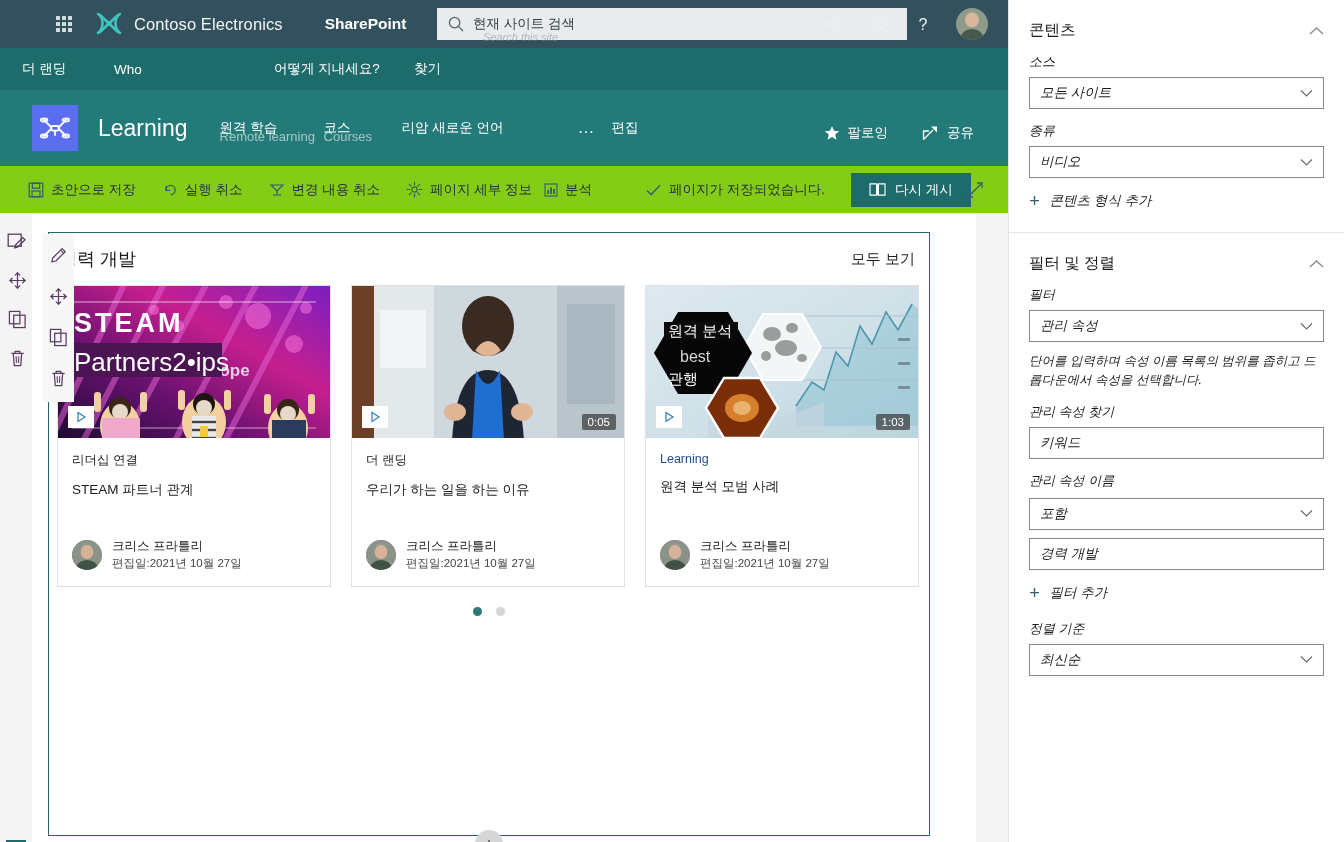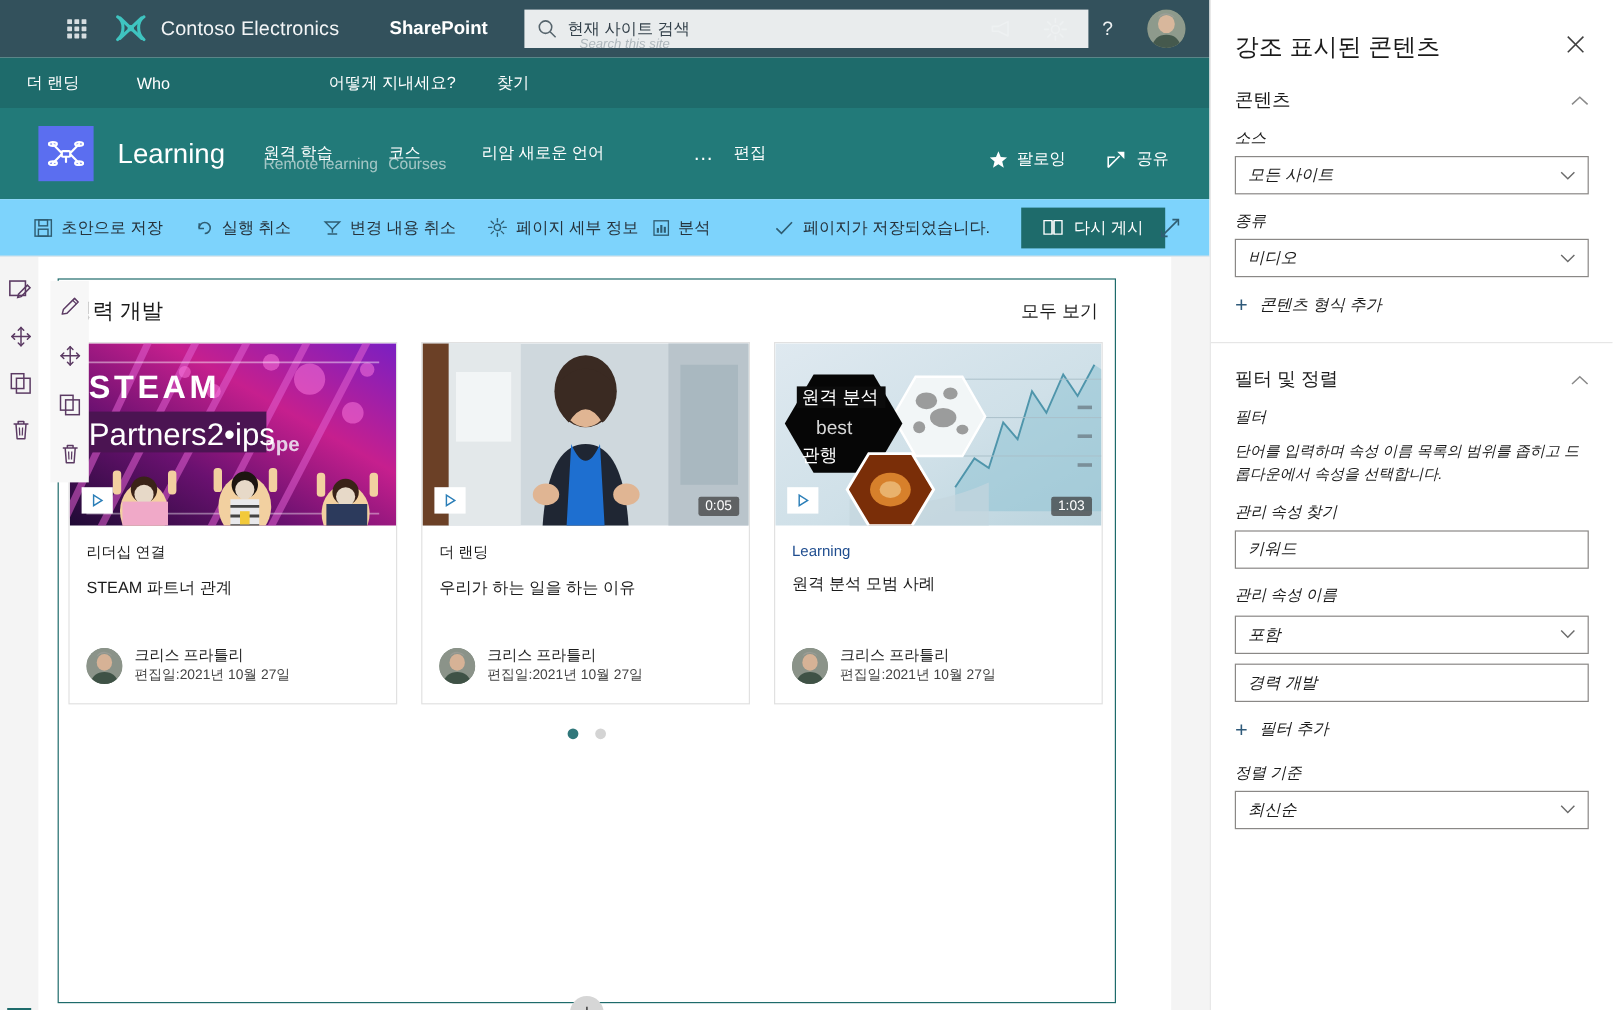--- a/index.html
+++ b/index.html
@@ -58,21 +58,21 @@
   }
   .ni-a { width:104px; } .ni-b { width:78px; } .ni-c { width:160px; }
   .navdots { color:#ffffff; font-size:17px; width:50px; text-align:center; cursor:pointer; letter-spacing:1px; }
   .navedit { color:#ffffff; font-size:13.5px; cursor:pointer; white-space:nowrap; }
   .site-actions { position:absolute; right:34px; display:flex; align-items:center; gap:34px; }
   .site-actions .act { display:flex; align-items:center; gap:8px; color:#ffffff; font-size:13.5px; cursor:pointer; white-space:nowrap;margin-top:10px; }
 
   
   .cmdbar {
     position:absolute; left:0; top:166px; width:1008px; height:48px;
-    background:#7dd3fc; border-bottom:1px solid #e6e6e6;
+    background:#84cc16; border-bottom:1px solid #e6e6e6;
     display:flex; align-items:center; padding-left:28px;
   }
   .cmd { display:flex; align-items:center; gap:7px; color:#26333c; font-size:13.5px; cursor:pointer; white-space:nowrap; margin-right:26px; }
   .cmd svg { flex:none; }
   .cmd-status { display:flex; align-items:center; gap:8px; color:#26333c; font-size:13.5px; margin-left:28px; white-space:nowrap; }
   .republish {
     margin-left:26px; height:34px; background:#1e6b6b; color:#ffffff; font-size:13.5px;
     display:flex; align-items:center; gap:9px; padding:0 18px; cursor:pointer; white-space:nowrap; border:none;
   }
   .expand-ico { position:absolute; right:24px; cursor:pointer; }
@@ -695,29 +695,20 @@
 
     <div class="addsec">
 
       <div class="btn">+</div>
     </div>
     <div class="plus-left">+</div>
 
   </div>
 
   <div class="pane">
-    <div class="pane-head">
-      <span class="pane-title">강조 표시된 콘텐츠</span>
-      <span class="pane-close">
-        <svg width="16" height="16" viewBox="0 0 16 16">
-          <line x1="1.5" y1="1.5" x2="14.5" y2="14.5" stroke="#3f3f3f" stroke-width="1.3"></line>
-          <line x1="14.5" y1="1.5" x2="1.5" y2="14.5" stroke="#3f3f3f" stroke-width="1.3"></line>
-        </svg>
-      </span>
-    </div>
 
     <div class="sect-head">
       <span class="sect-title">콘텐츠</span>
       <span>
         <svg width="15" height="10" viewBox="0 0 15 10">
             <path d="M1 8 L7.5 2 L14 8" fill="none" stroke="#8a8a8a" stroke-width="1.3"></path>
           </svg>
       </span>
     </div>
     <div class="sect-body">
@@ -752,20 +743,28 @@
     <div class="sect-head">
       <span class="sect-title">필터 및 정렬</span>
       <span>
         <svg width="15" height="10" viewBox="0 0 15 10">
             <path d="M1 8 L7.5 2 L14 8" fill="none" stroke="#8a8a8a" stroke-width="1.3"></path>
           </svg>
       </span>
     </div>
     <div class="sect-body">
       <div class="fld-label">필터</div>
+      <div class="ddl">
+        <span>관리 속성</span>
+        <span class="chev">
+          <svg width="13" height="9" viewBox="0 0 13 9">
+              <path d="M1 1.5 L6.5 7 L12 1.5" fill="none" stroke="#6b6b6b" stroke-width="1.2"></path>
+            </svg>
+        </span>
+      </div>
 
       <div class="helptext">단어를 입력하며 속성 이름 목록의 범위를 좁히고 드롭다운에서 속성을 선택합니다.</div>
 
       <div class="fld-label">관리 속성 찾기</div>
       <div class="txt">
         <span>키워드</span>
       </div>
 
       <div class="fld-label">관리 속성 이름</div>
 

